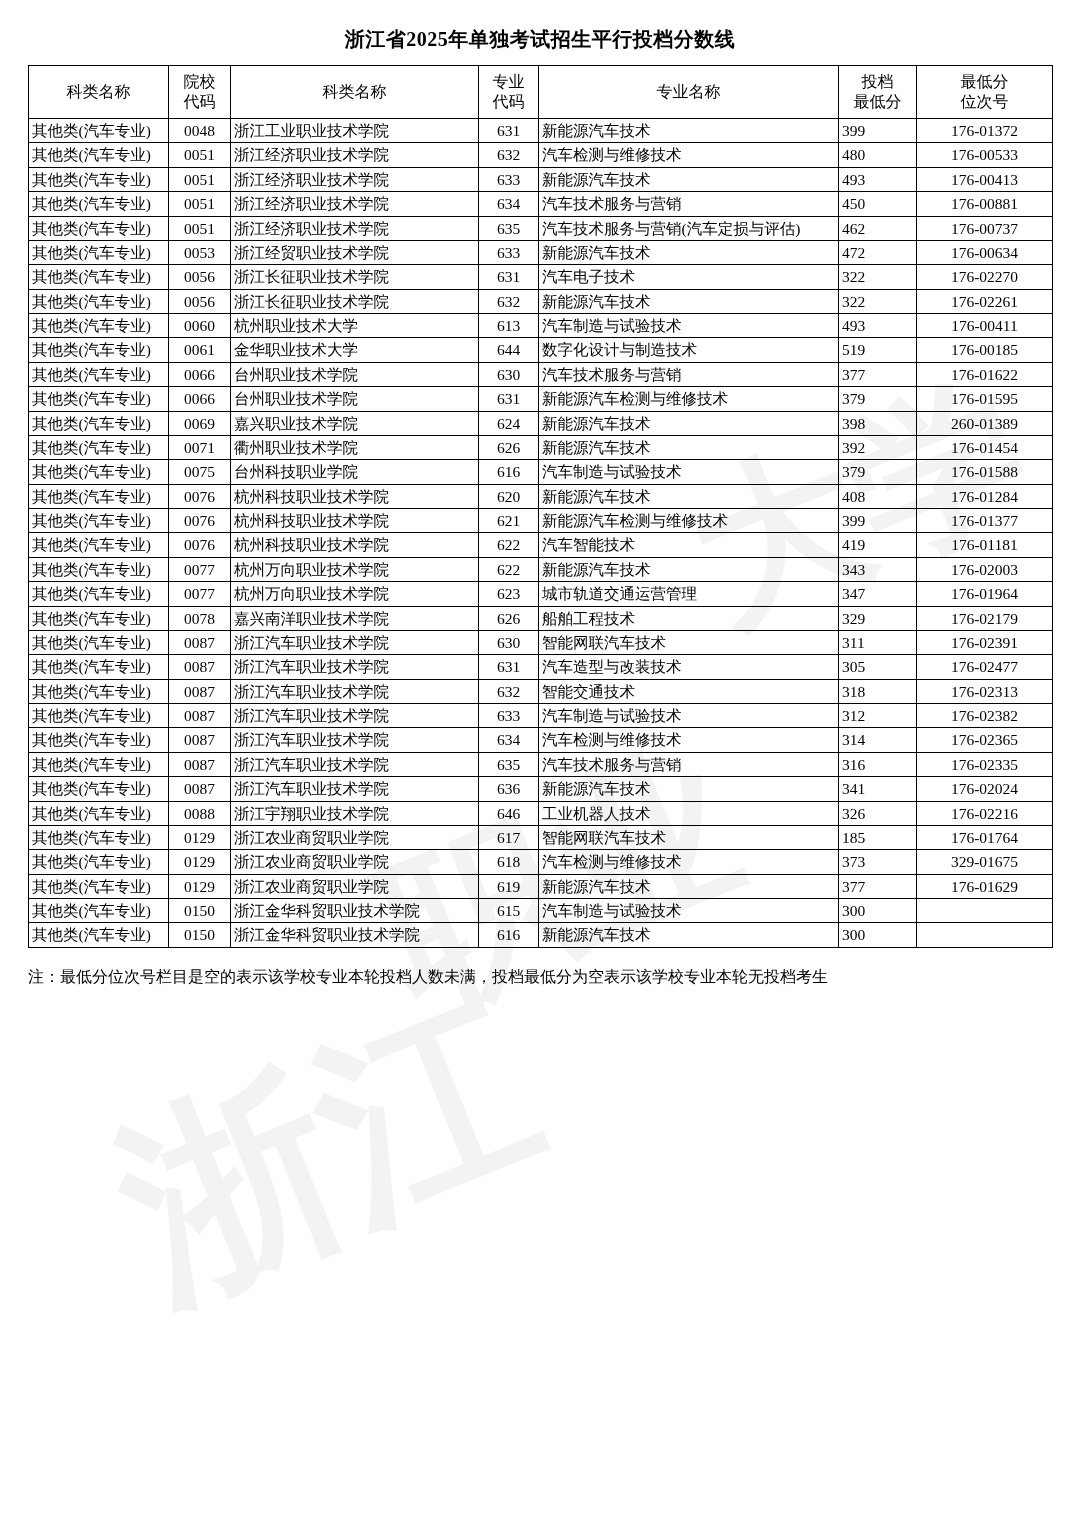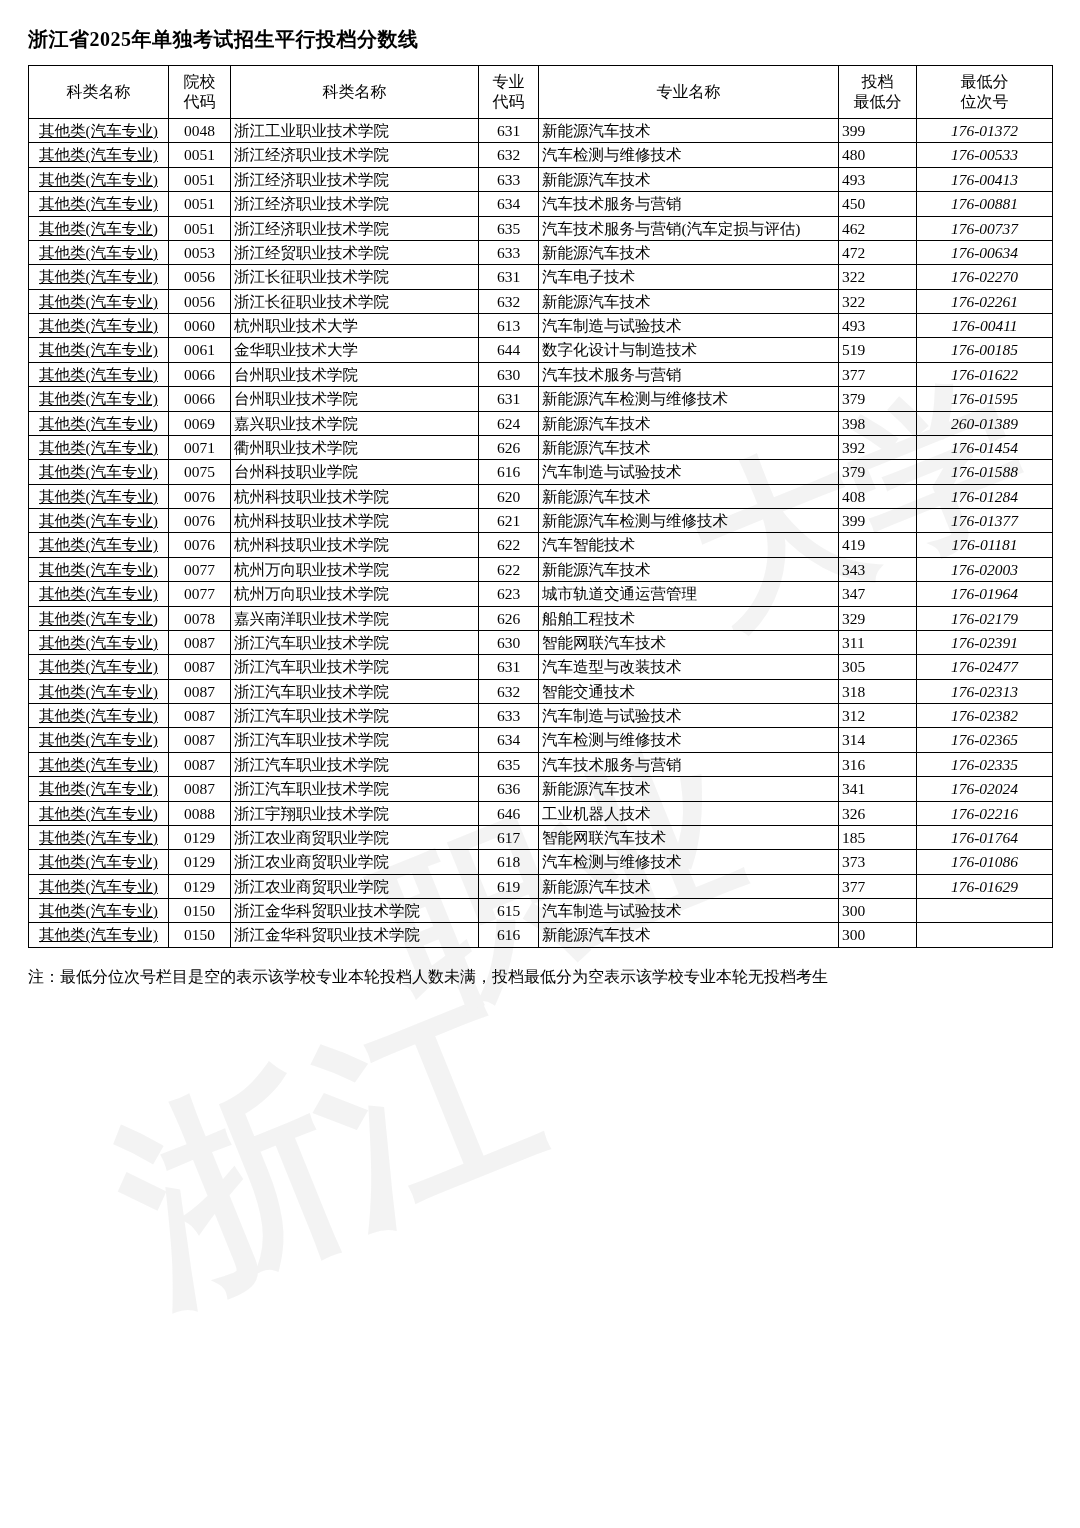--- a/index.html
+++ b/index.html
@@ -31,21 +31,21 @@
     opacity: 0.30;
   }
   .watermark span {
     position: absolute;
     font-family: "Liberation Serif", "DejaVu Serif", serif;
     color: #d8d8d8;
     font-weight: bold;
     white-space: nowrap;
   }
   .doc-title {
-    text-align: left;
+    text-align: center;
     font-size: 20px;
     font-weight: bold;
     letter-spacing: 0.5px;
     margin: 0 0 12px 0;
     position: relative;
     z-index: 2;
   }
   table.score-table {
     border-collapse: collapse;
     width: 1024px;
@@ -77,25 +77,25 @@
 
   
   col.c-kelei   { width: 140px; }
   col.c-yxdm    { width:  62px; }
   col.c-yxmc    { width: 248px; }
   col.c-zydm    { width:  60px; }
   col.c-zymc    { width: 300px; }
   col.c-tdzdf   { width:  78px; }
   col.c-zdfwc   { width: 136px; }
 
-  td.kelei { text-align: center; text-decoration: underline; }
+  td.kelei { text-align: left; }
   td.code  { text-align: center; }
   td.name  { text-align: left; padding-left: 6px; }
   td.score { }
-  td.rank  { text-align: center; font-style: italic; }
+  td.rank  { text-align: center; }
 
   .note {
     margin: 18px auto 0 auto;
     width: 1024px;
     font-size: 16px;
     line-height: 1.5;
     position: relative;
     z-index: 2;
     font-family: Liberation Mono, monospace;
   }
@@ -426,21 +426,21 @@
           <td class="score">185</td>
           <td class="rank">176-01764</td>
         </tr>
         <tr>
           <td class="kelei">其他类(汽车专业)</td>
           <td class="code">0129</td>
           <td class="name">浙江农业商贸职业学院</td>
           <td class="code">618</td>
           <td class="name">汽车检测与维修技术</td>
           <td class="score">373</td>
-          <td class="rank">176-01086</td>
+          <td class="rank">329-01675</td>
         </tr>
         <tr>
           <td class="kelei">其他类(汽车专业)</td>
           <td class="code">0129</td>
           <td class="name">浙江农业商贸职业学院</td>
           <td class="code">619</td>
           <td class="name">新能源汽车技术</td>
           <td class="score">377</td>
           <td class="rank">176-01629</td>
         </tr>

